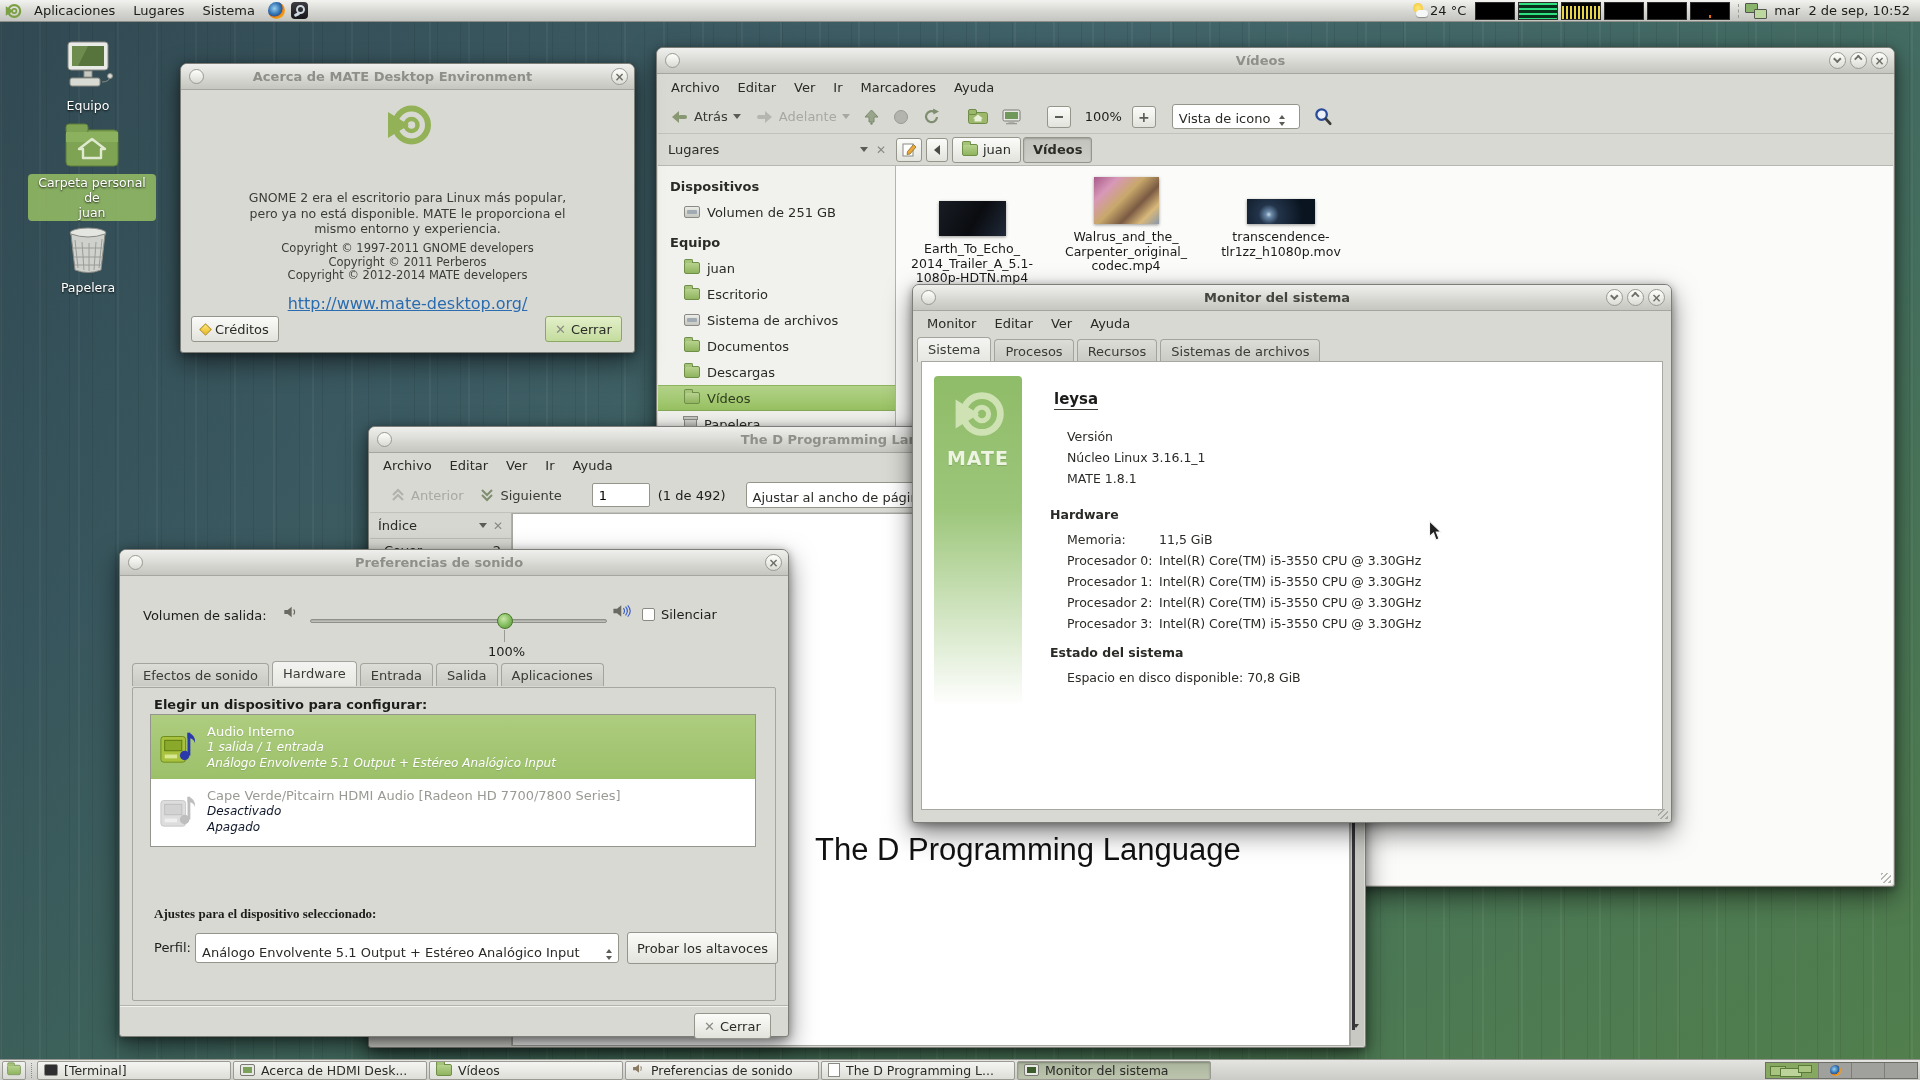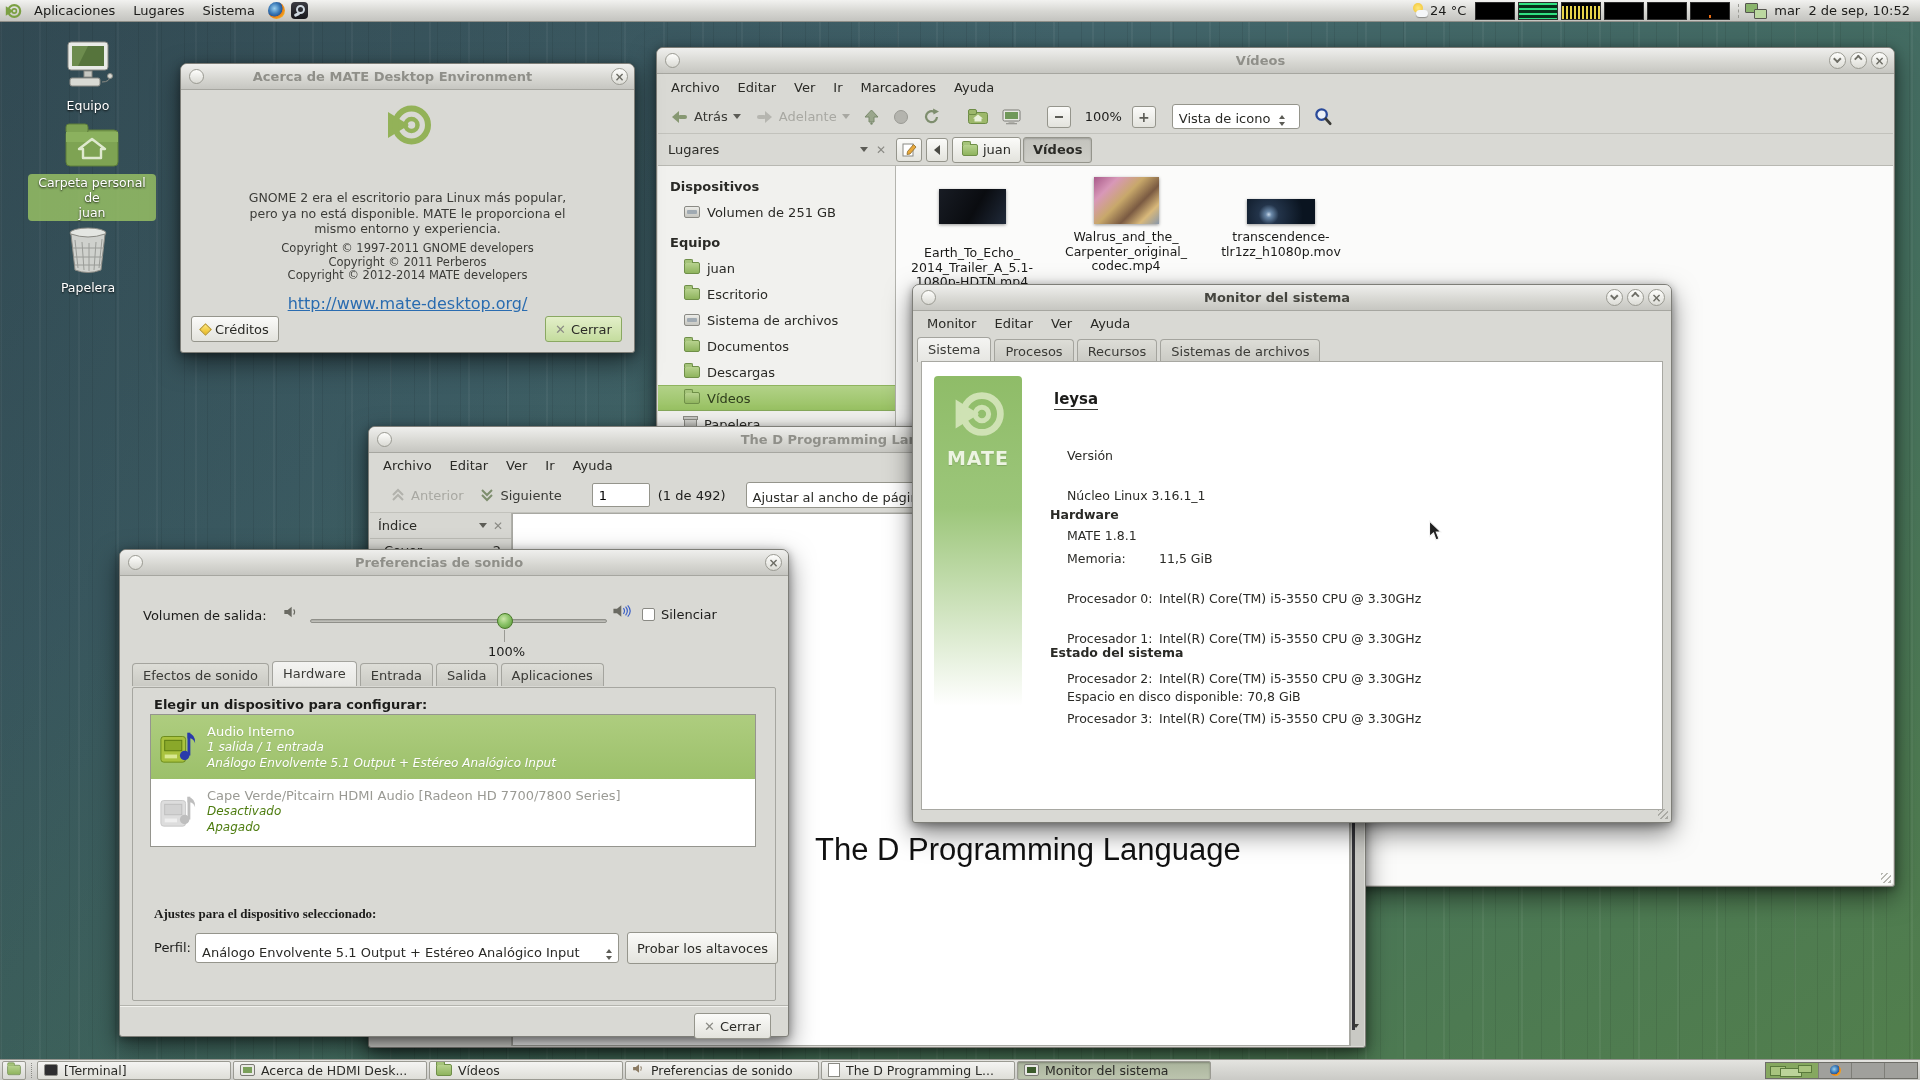--- a/index.html
+++ b/index.html
@@ -105,21 +105,21 @@
 .fitem { position:absolute; display:flex; flex-direction:column; align-items:center; }
 .fthumb-slot { height:50px; display:flex; align-items:flex-end; }
 .flabel { margin-top:6px; text-align:center; font-size:12.5px; line-height:14.5px; color:#1a1a18; }
 
 
 .mon-content { position:absolute; left:8px; right:8px; top:76px; bottom:12px; background:#fff; border:1px solid #a8a8a2; }
 .green-col { position:absolute; left:12px; top:14px; width:88px; height:330px; border-radius:4px;
   background:linear-gradient(180deg,#8fbc68 0%,#9cc67a 40%, rgba(255,255,255,0) 100%);
   display:flex; flex-direction:column; align-items:center; }
 .brand-word { font-size:19px; font-weight:bold; letter-spacing:1px; color:#edf4e2; text-shadow:0 1px 1px rgba(0,0,0,.15); margin-top:2px; }
-.mrow { line-height:21px; color:#2a2a26; font-size:12.5px; white-space:nowrap;margin-top:19px; }
+.mrow { line-height:21px; color:#2a2a26; font-size:12.5px; white-space:nowrap; }
 .mrow b.lab { display:inline-block; width:92px; font-weight:normal; }
 .msec { font-weight:bold; color:#2a2a26; font-size:12.5px; }
 
 
 .at-body { position:absolute; left:1px; right:1px; top:86px; bottom:1px; display:flex; background:#d4d4cf; }
 .at-side { width:142px; flex:none; border-right:1px solid #b0b0aa; background:#d7d7d2; }
 .at-sidehead { height:26px; display:flex; align-items:center; padding:0 8px; gap:6px; border-bottom:1px solid #bcbcb6; color:#2a2a26; }
 .at-row { display:flex; justify-content:space-between; padding:4px 10px 4px 14px; color:#2a2a26; }
 .at-page { flex:1; background:#fff; border:1px solid #a8a8a2; position:relative; overflow:hidden; }
 .at-scroll { width:14px; flex:none; background:#c9c9c4; border-left:1px solid #aaaaa4; position:relative; }
@@ -128,21 +128,21 @@
 
 
 .snd-frame { position:absolute; left:12px; right:12px; top:137px; height:314px; border:1px solid #a6a6a0; border-radius:2px; }
 .dev-list { position:absolute; left:17px; right:19px; top:26px; height:133px; background:#fff; border:1px solid #95958e; }
 .dev-row { position:relative; height:64px; display:flex; align-items:center; padding-left:8px; gap:10px; }
 .dev-row.sel { background:linear-gradient(#aecd7f,#9cc06a); }
 .dev-name { font-size:13px; }
 .dev-sub { font-size:12px; font-style:italic; line-height:16px; }
 .dev-row.sel .dev-name,.dev-row.sel .dev-sub { color:#fff; text-shadow:0 1px 1px rgba(0,0,0,.12); }
 .dev-row.off .dev-name { color:#9a9a94; }
-.dev-row.off .dev-sub { color:#4d7c0f; }
+.dev-row.off .dev-sub { color:#0f172a; }
 .slider-track { position:absolute; height:4px; border-radius:2px; background:linear-gradient(#a8a8a2,#c6c6c0); border:1px solid #90908a; }
 .slider-knob { position:absolute; width:16px; height:16px; border-radius:50%;
   background:radial-gradient(circle at 40% 35%, #cbe6a8, #8cc46a 45%, #5f9c3c 90%); border:1px solid #4a7a2a; }
 .checkbox { width:13px; height:13px; background:#fff; border:1px solid #8a8a84; border-radius:2px; flex:none; }
 
 
 .link { color:#2a6cb0; text-decoration:underline; }
 .diamond { width:9px; height:9px; background:linear-gradient(135deg,#ffe87a,#e8b820); border:1px solid #b8921a; transform:rotate(45deg); display:inline-block; }
 .xg { color:#8a8a84; font-weight:bold; font-size:13px; }
 
@@ -359,21 +359,21 @@
         <div class="sb-i sel">
             <i class="folder"></i>
             <span>Vídeos</span>
           </div>
         <div class="sb-i">
             <i class="trash-s"></i>
             <span>Papelera</span>
           </div>
       </div>
       <div style="flex:1;position:relative;">
-        <div class="fitem" style="left:6px;top:8px;width:140px;gap:16px;">
+        <div class="fitem" style="left:6px;top:20px;width:140px;">
           <div class="fthumb-slot">
               <div style="width:67px;height:35px;background:linear-gradient(120deg,#181c24 0%,#0a0c10 55%,#202a3a 100%);box-shadow:0 1px 3px rgba(0,0,0,.4);"></div>
             </div>
           <div class="flabel">
             <span>Earth_To_Echo_</span><br><span>2014_Trailer_A_5.1-</span><br><span>1080p-HDTN.mp4</span>
           </div>
         </div>
         <div class="fitem" style="left:160px;top:8px;width:140px;">
           <div class="fthumb-slot">
               <div style="width:65px;height:47px;background:linear-gradient(135deg,#a85a8a 0%,#d898b8 22%,#c8a86a 45%,#7a5a42 65%,#d8b87a 82%,#8a98aa 100%);box-shadow:0 1px 3px rgba(0,0,0,.4);"></div>

